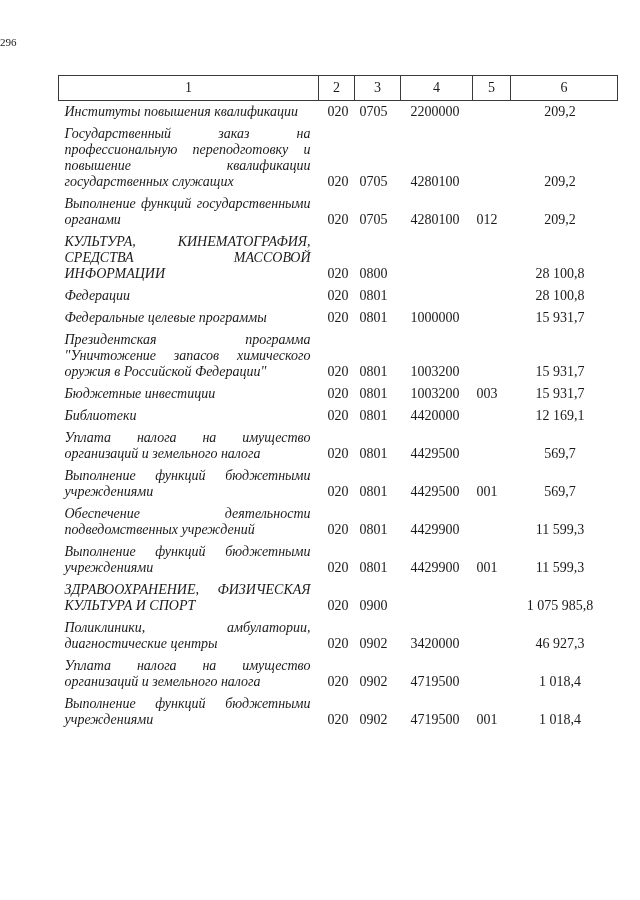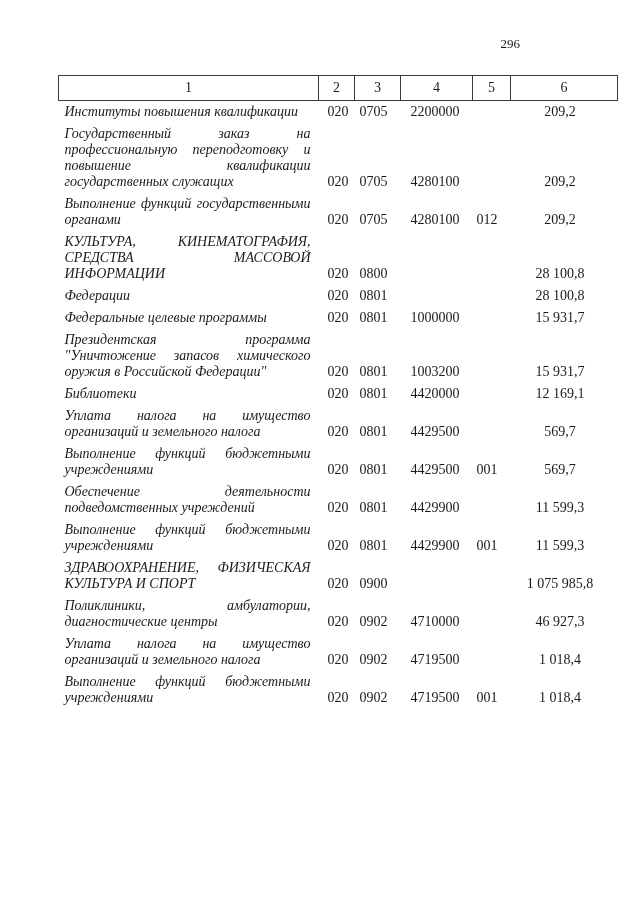--- a/index.html
+++ b/index.html
@@ -14,22 +14,22 @@
     overflow: hidden;
     font-family: "Liberation Serif", "DejaVu Serif", serif;
     color: #1a1a1a;
     font-size: 14px;
   }
   .page-number {
     position: absolute;
     top: 36px;
     left: 0;
     width: 520px;
-    text-align: right;
-    font-size: 13px;
+    text-align: left;
+    font-size: 11px;
   }
   table.budget {
     position: absolute;
     top: 75px;
     left: 58px;
     border-collapse: collapse;
     table-layout: fixed;
     width: 559px;
   }
   table.budget col.c1 { width: 260px; }
@@ -157,20 +157,28 @@
       </tr>
       <tr>
         <td class="name">Президентская программа "Уничтожение запасов химического оружия в Российской Федерации"</td>
         <td class="code c2">020</td>
         <td class="code c3">0801</td>
         <td class="code c4">1003200</td>
         <td class="code c5"></td>
         <td class="amount">15 931,7</td>
       </tr>
       <tr>
+        <td class="name">Бюджетные инвестиции</td>
+        <td class="code c2">020</td>
+        <td class="code c3">0801</td>
+        <td class="code c4">1003200</td>
+        <td class="code c5">003</td>
+        <td class="amount">15 931,7</td>
+      </tr>
+      <tr>
         <td class="name">Библиотеки</td>
         <td class="code c2">020</td>
         <td class="code c3">0801</td>
         <td class="code c4">4420000</td>
         <td class="code c5"></td>
         <td class="amount">12 169,1</td>
       </tr>
       <tr>
         <td class="name">Уплата налога на имущество организаций и земельного налога</td>
         <td class="code c2">020</td>
@@ -208,21 +216,21 @@
         <td class="code c2">020</td>
         <td class="code c3">0900</td>
         <td class="code c4"></td>
         <td class="code c5"></td>
         <td class="amount">1 075 985,8</td>
       </tr>
       <tr>
         <td class="name">Поликлиники, амбулатории, диагностические центры</td>
         <td class="code c2">020</td>
         <td class="code c3">0902</td>
-        <td class="code c4">4710000</td>
+        <td class="code c4">3420000</td>
         <td class="code c5"></td>
         <td class="amount">46 927,3</td>
       </tr>
       <tr>
         <td class="name">Уплата налога на имущество организаций и земельного налога</td>
         <td class="code c2">020</td>
         <td class="code c3">0902</td>
         <td class="code c4">4719500</td>
         <td class="code c5"></td>
         <td class="amount">1 018,4</td>

